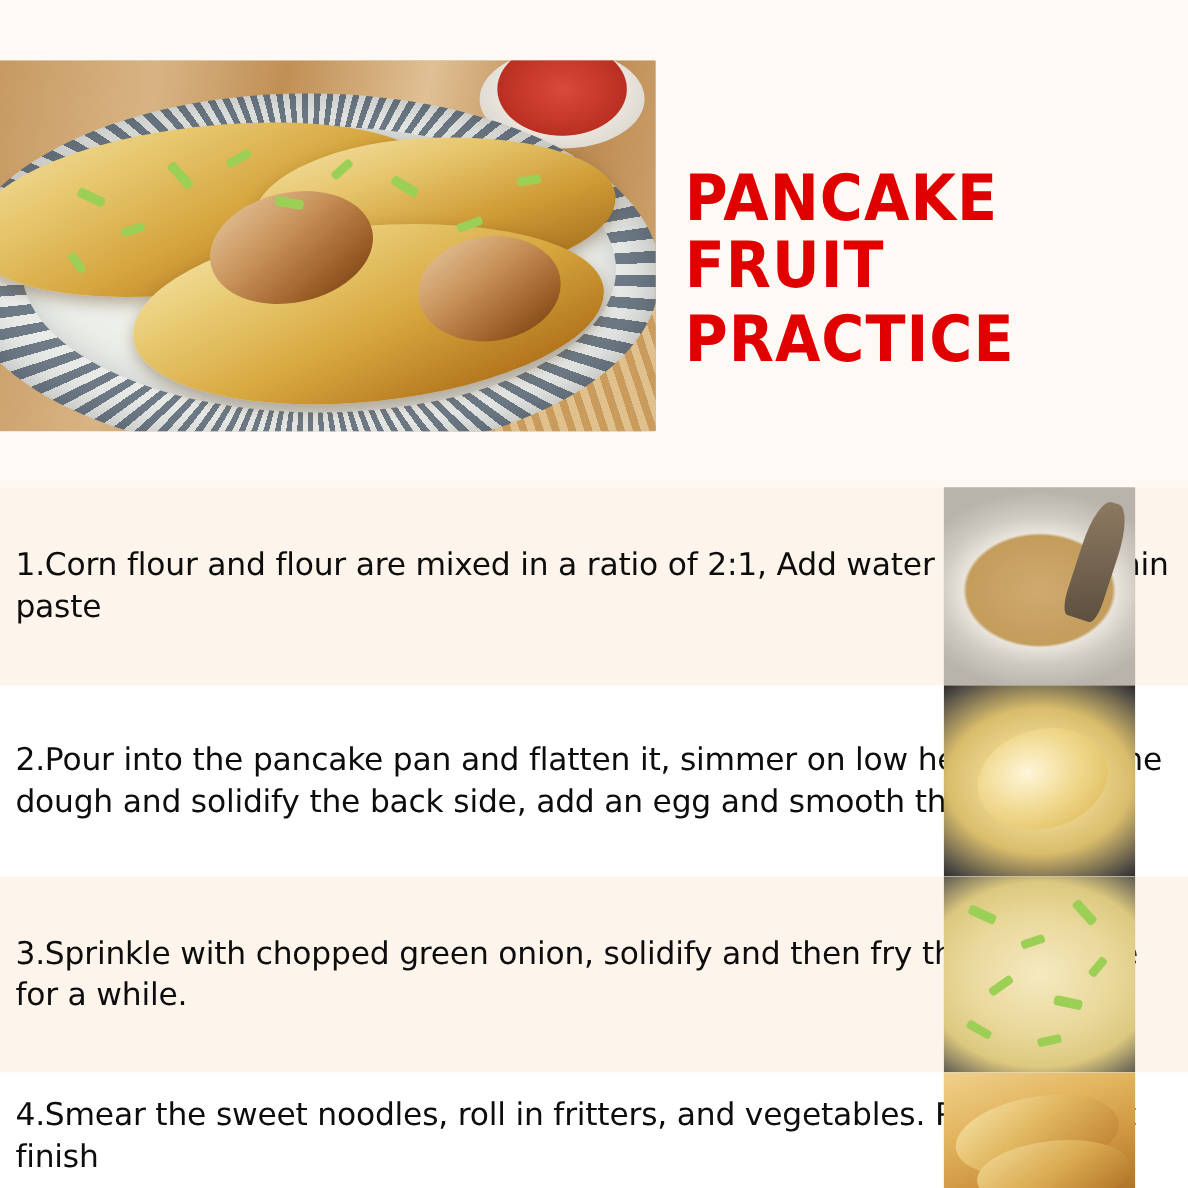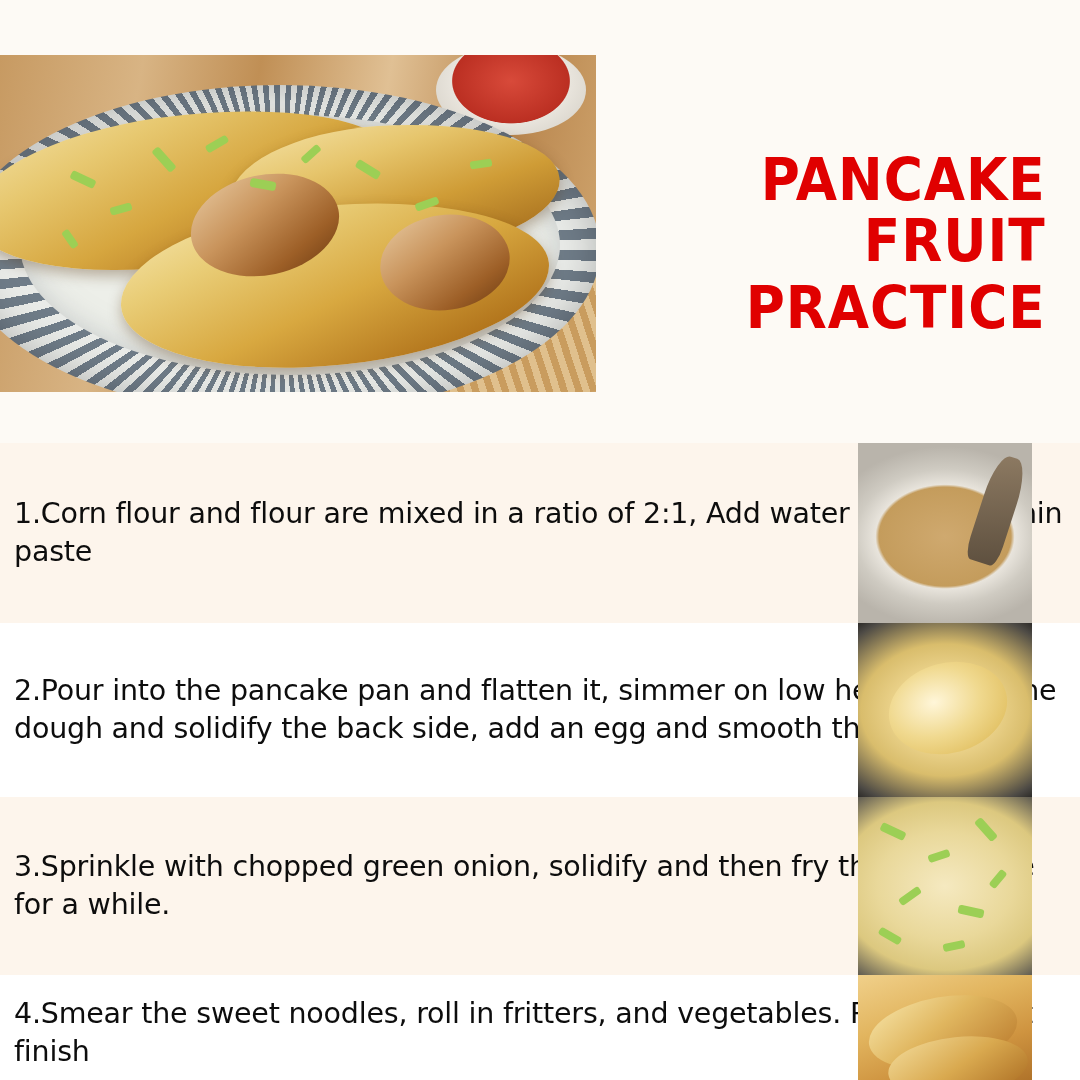--- a/index.html
+++ b/index.html
@@ -112,21 +112,21 @@
     width: 230px; height: 140px;
     background: repeating-linear-gradient(78deg, #e0c08d 0px, #e0c08d 7px, #c99c5e 7px, #c99c5e 14px);
     transform: rotate(-6deg);
   }
 
   .title-block {
     position: absolute;
     left: 604px;
     top: 150px;
     width: 460px;
-    text-align: right;
+    text-align: left;
   }
   .title-line {
     color: #e00000;
     font-family: "DejaVu Sans", sans-serif;
     font-weight: bold;
     font-size: 58px;
     letter-spacing: 1px;
     line-height: 1.05;
     margin: 0 0 6px 0;
     transform: scaleX(0.92);

